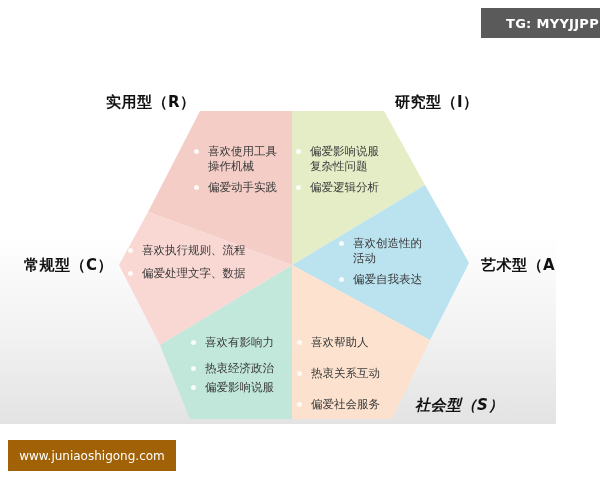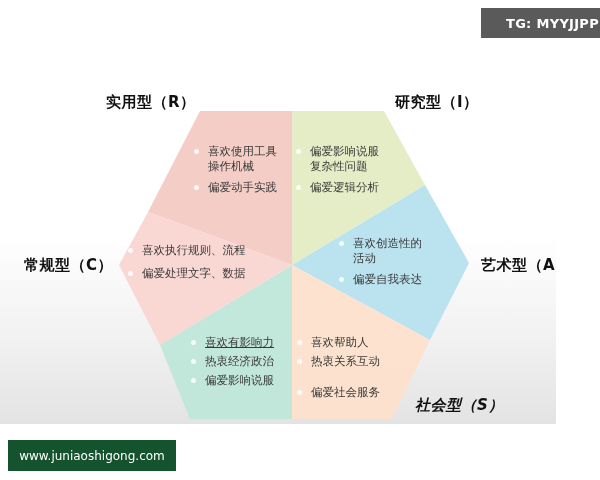--- a/index.html
+++ b/index.html
@@ -28,21 +28,21 @@
     position: absolute; left: 0; top: 5px; width: 5px; height: 5px;
     border-radius: 50%; background: rgba(255,255,255,0.85);
   }
   .trait .line { display: block; }
   .badge {
     position: absolute; background: #5a5a5a; color: #fff;
     font-weight: bold; font-size: 13px; display: flex;
     align-items: center; justify-content: center; letter-spacing: 0.3px; padding-left: 16px;
   }
   .site {
-    position: absolute; background: #14532d; color: #fff;
+    position: absolute; background: #a16207; color: #fff;
     font-size: 12px; display: flex; align-items: center; justify-content: center;
   }
 </style>
 </head>
 <body>
 
 <div class="photo">
   <svg class="hex-svg" viewBox="0 0 600 424">
 
     <polygon id="sec-R" points="200,111 292,111 292,265 148,212" fill="#f2c8c0" opacity="0.9"></polygon>
@@ -105,36 +105,36 @@
       <span class="bullet"></span>
       <span class="line">喜欢执行规则、流程</span>
     </div>
     <div class="trait">
       <span class="bullet"></span>
       <span class="line">偏爱处理文字、数据</span>
     </div>
   </div>
 
   <div class="trait-group" style="left:191px; top:335px;">
-    <div class="trait" style="margin-bottom:4px;text-decoration:underline;">
+    <div class="trait" style="margin-bottom:11px;">
       <span class="bullet"></span>
       <span class="line">喜欢有影响力</span>
     </div>
     <div class="trait" style="margin-bottom:4px;">
       <span class="bullet"></span>
       <span class="line">热衷经济政治</span>
     </div>
     <div class="trait">
       <span class="bullet"></span>
       <span class="line">偏爱影响说服</span>
     </div>
   </div>
 
   <div class="trait-group" style="left:297px; top:335px;">
-    <div class="trait" style="margin-bottom:4px;">
+    <div class="trait" style="margin-bottom:16px;">
       <span class="bullet"></span>
       <span class="line">喜欢帮助人</span>
     </div>
     <div class="trait" style="margin-bottom:16px;">
       <span class="bullet"></span>
       <span class="line">热衷关系互动</span>
     </div>
     <div class="trait">
       <span class="bullet"></span>
       <span class="line">偏爱社会服务</span>

